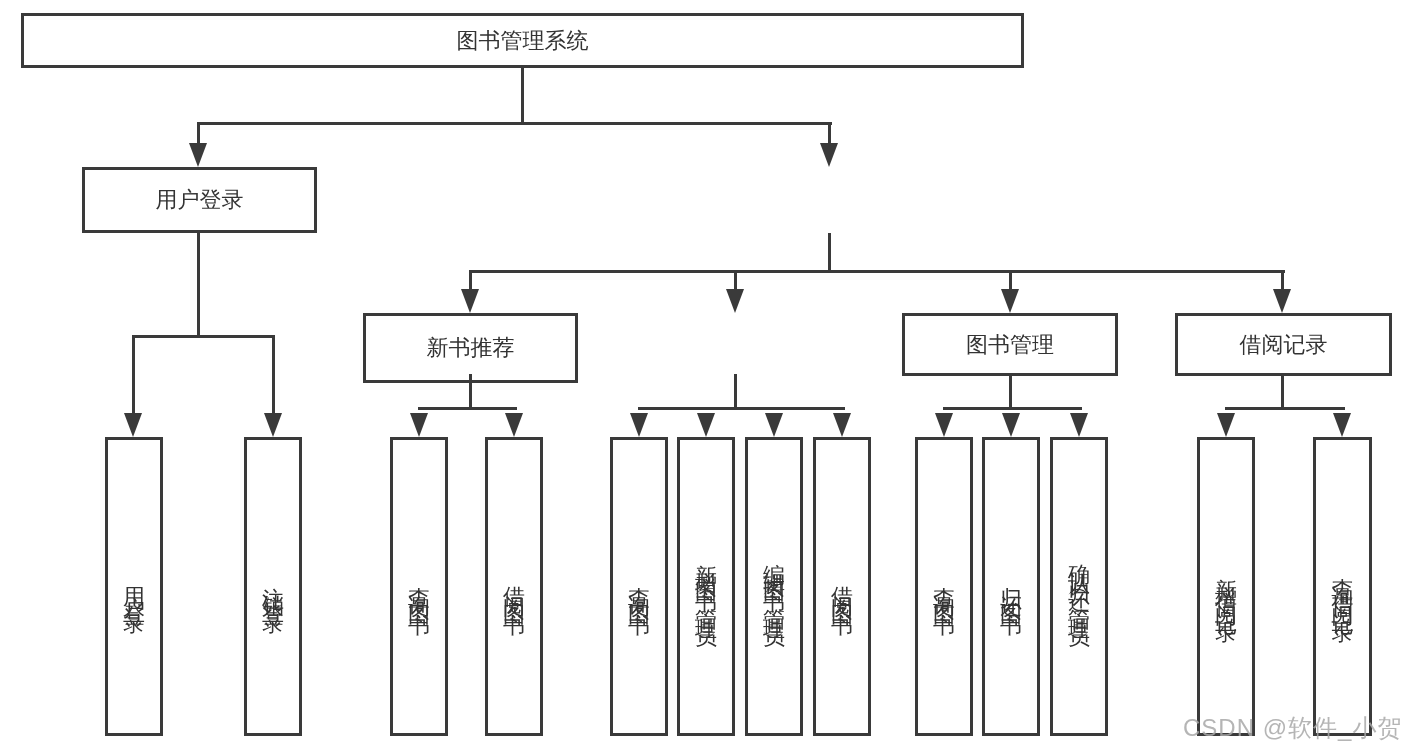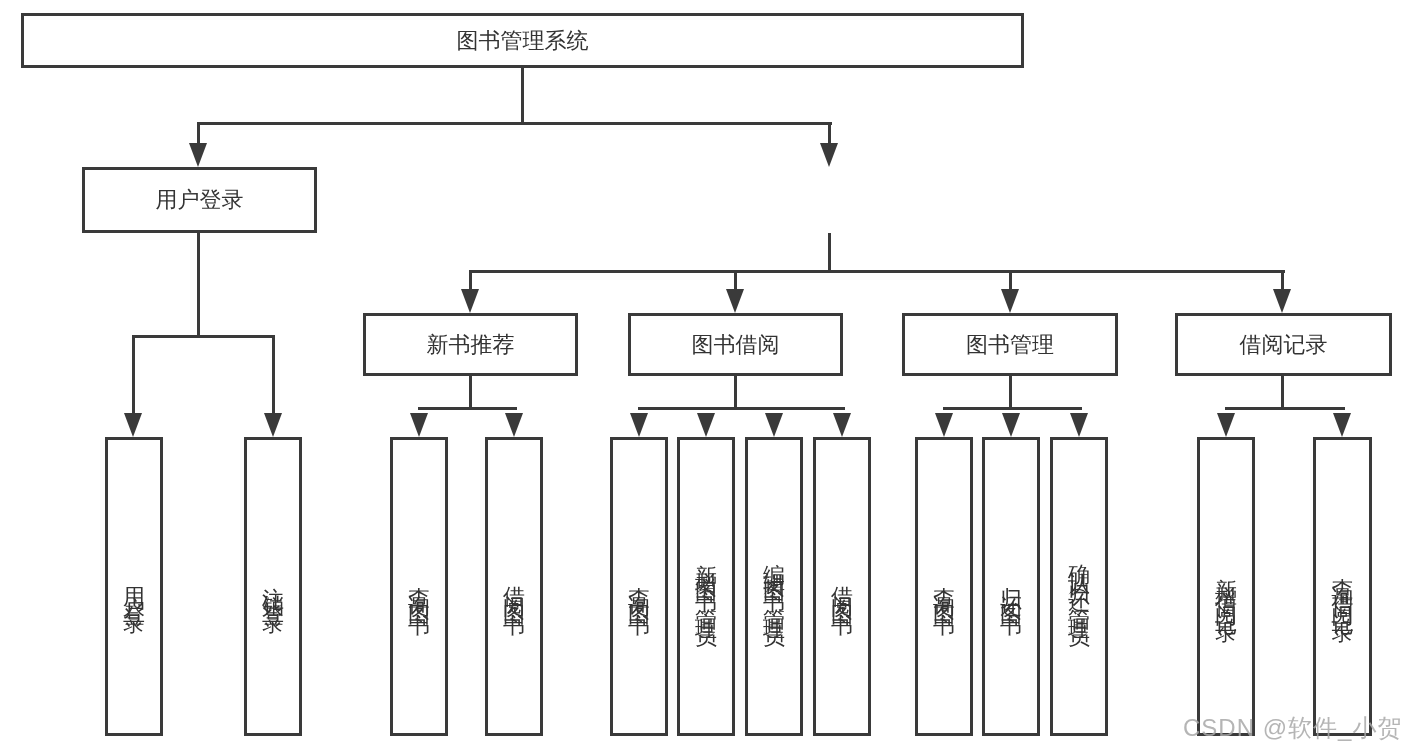--- a/index.html
+++ b/index.html
@@ -37,27 +37,24 @@
 
   <div class="box" style="left:21px;top:13px;width:1003px;height:55px">
     <span>图书管理系统</span>
   </div>
 
   <div class="box" style="left:82px;top:167px;width:235px;height:66px">
     <span>用户登录</span>
   </div>
 
 
-  <div class="box" style="left:363px;top:313px;width:215px;height:63px">
+  <div class="box" style="left:363px;top:313px;width:215px;height:70px">
     <span>新书推荐</span>
   </div>
 
-  <div class="box" style="left:628px;top:313px;width:215px;height:63px">
-    <span>图书借阅</span>
-  </div>
 
   <div class="box" style="left:902px;top:313px;width:216px;height:63px">
     <span>图书管理</span>
   </div>
 
   <div class="box" style="left:1175px;top:313px;width:217px;height:63px">
     <span>借阅记录</span>
   </div>
 
   <div class="box vbox" style="left:105px;top:437px;width:58px;height:299px">用户登录</div>

